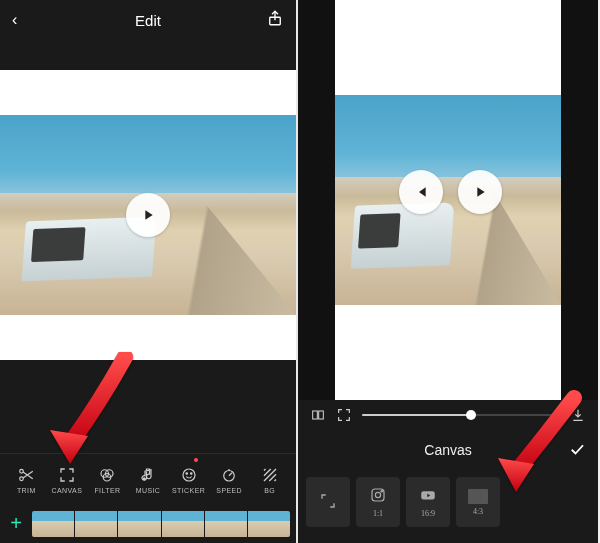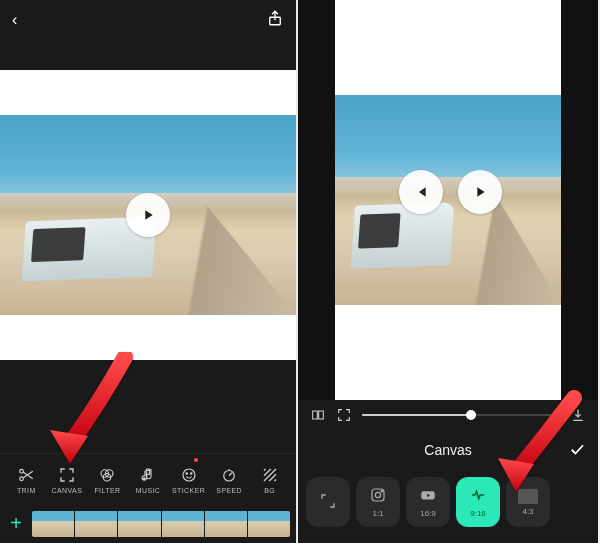--- a/index.html
+++ b/index.html
@@ -140,41 +140,42 @@
   }
   .panel-header .check {
     position:absolute; right:12px; color:#fff;
   }
 
   .aspect-row {
     height: 64px; display:flex; align-items:center; gap:6px; padding:0 8px;
     overflow:hidden;
   }
   .aspect {
-    width:44px; height:50px; border-radius:12px; background:#2b2b2b;
+    width:44px; height:50px; border-radius:4px; background:#2b2b2b;
     display:flex; flex-direction:column; align-items:center; justify-content:center;
-    gap:3px; color:#aaa; font-size:8px;
+    gap:3px; color:#aaa; font-size:8px;font-family:Liberation Serif, serif;
   }
   .aspect.sel { background:#2ce7b8; color:#063; }
   .aspect .shape { background:#555; border-radius:1px; }
   .aspect .brand svg { width:18px; height:18px; }
 
   
   .arrow {
     position:absolute; pointer-events:none;
   }
   .arrow svg { filter: drop-shadow(0 1px 1px rgba(0,0,0,0.4)); }
 </style>
 </head>
 <body>
 
 <div class="screen screen-left">
 
   <div class="navbar">
     <div class="back-btn">‹</div>
+    <div class="title">Edit</div>
     <div>
       <svg class="share-icon" viewBox="0 0 24 24" fill="none" stroke="#fff" stroke-width="1.8">
         <path d="M12 3v12"></path>
           <path d="M8 7l4-4 4 4"></path>
           <rect x="5" y="11" width="14" height="10" rx="1"></rect>
       </svg>
     </div>
   </div>
 
   <div class="preview-area">
@@ -359,28 +360,20 @@
     </div>
     <div class="aspect">
       <span class="brand">
         <svg viewBox="0 0 24 24" fill="#aaa">
             <rect x="3" y="7" width="18" height="11" rx="3"></rect>
             <path d="M11 10v5l4-2.5z" fill="#2b2b2b"></path>
           </svg>
       </span>
       <span>16:9</span>
     </div>
-    <div class="aspect sel">
-      <span class="brand">
-        <svg viewBox="0 0 24 24" fill="none" stroke="#063" stroke-width="2">
-            <path d="M4 12h4l2-5 3 10 2-5h5"></path>
-          </svg>
-      </span>
-      <span>9:16</span>
-    </div>
     <div class="aspect" style="margin-right:-20px">
       <div class="shape" style="width:20px;height:15px"></div>
       <span>4:3</span>
     </div>
   </div>
 
   <div class="arrow" style="left:178px; top:390px;">
     <svg width="110" height="110" viewBox="0 0 110 110">
       <defs>
           <linearGradient id="g2" x1="0" y1="0" x2="0" y2="1">

